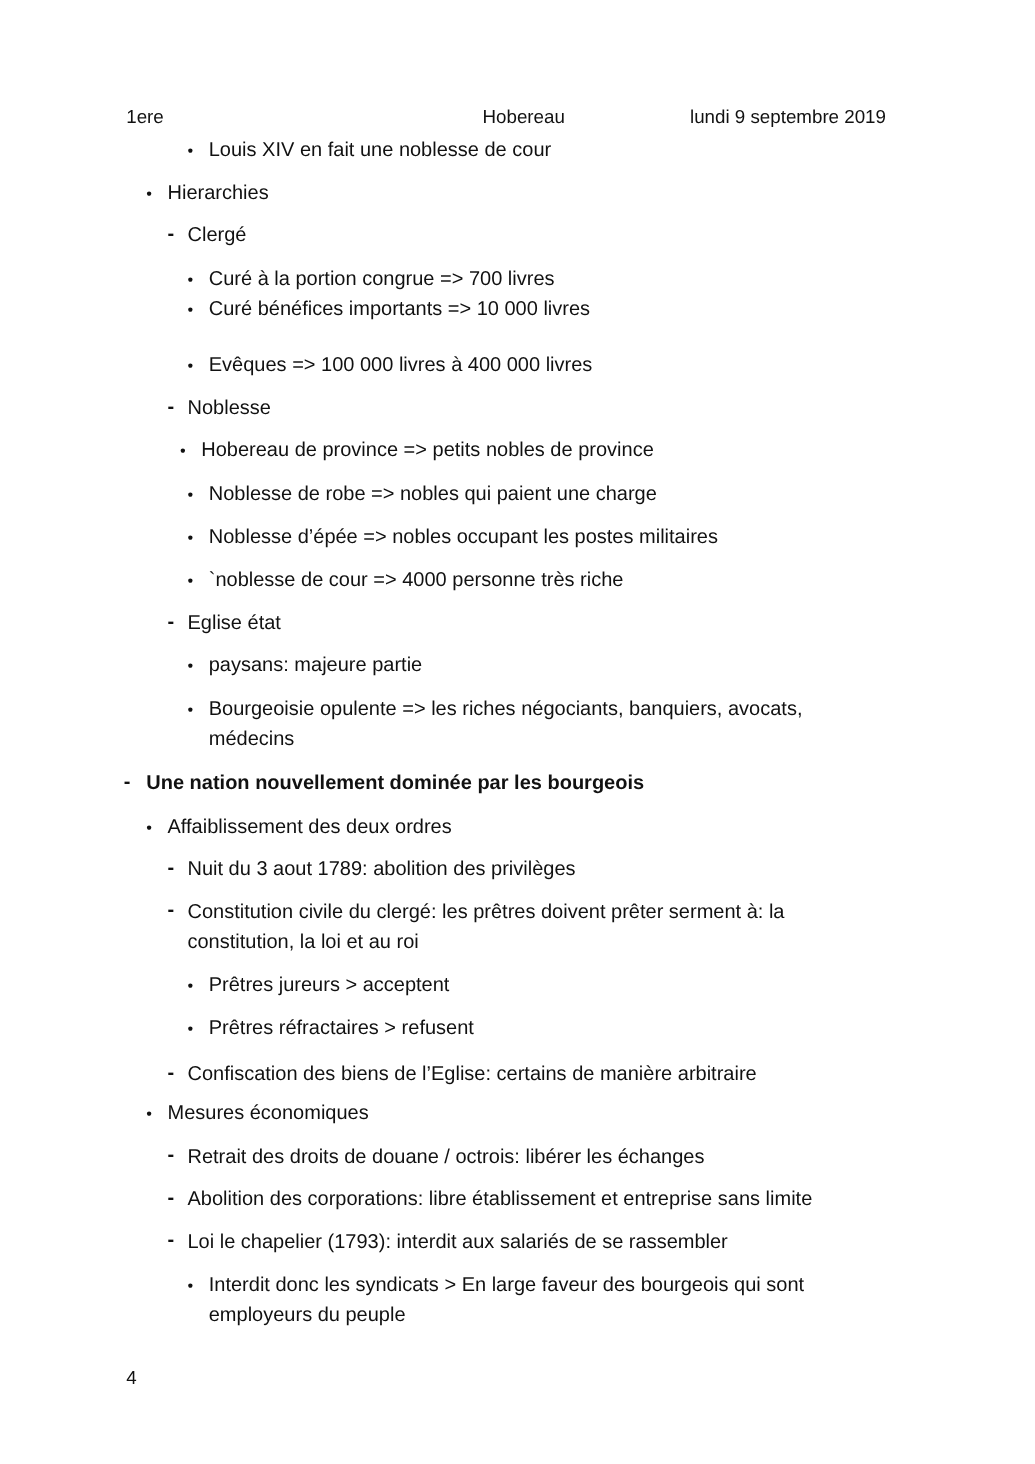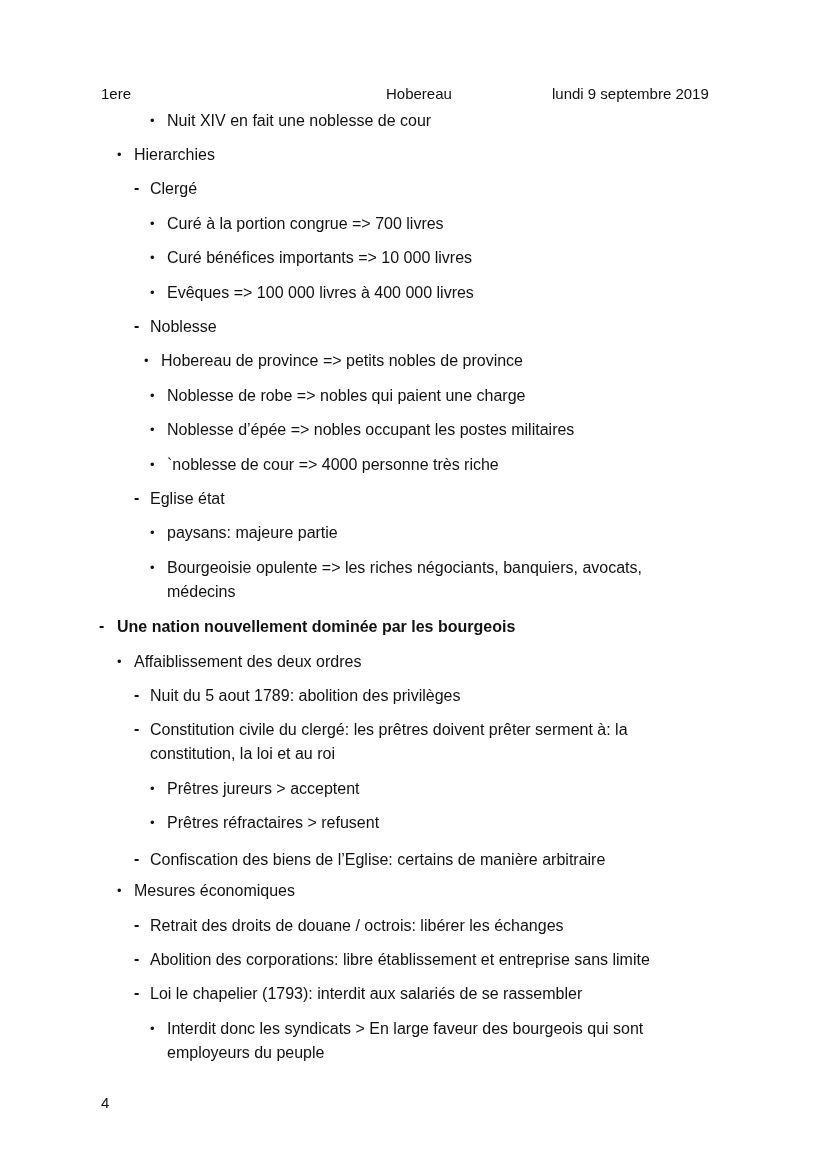--- a/index.html
+++ b/index.html
@@ -14,40 +14,40 @@
     .u { text-underline-offset: 2px; }
   </style>
 </head>
 <body>
 
 <div>
   <div class="hdr" style="left:101px">1ere</div>
   <div class="hdr" style="left:386px">Hobereau</div>
   <div class="hdr" style="left:552px">lundi 9 septembre 2019</div>
 
-  <div class="line bullet" style="left:167px; top:109px">Nuit XIV en fait une noblesse de cour</div>
+  <div class="line bullet" style="left:167px; top:109px">Louis XIV en fait une noblesse de cour</div>
   <div class="line bullet u-wrap" style="left:134px; top:143px"><span class="u">Hierarchies</span></div>
   <div class="line dash" style="left:150px; top:177px">Clergé</div>
   <div class="line bullet" style="left:167px; top:212px">Curé à la portion congrue =&gt; 700 livres</div>
-  <div class="line bullet" style="left:167px; top:246px">Curé bénéfices importants =&gt; 10 000 livres</div>
+  <div class="line bullet" style="left:167px; top:236px">Curé bénéfices importants =&gt; 10 000 livres</div>
   <div class="line bullet" style="left:167px; top:281px">Evêques =&gt; 100 000 livres à 400 000 livres</div>
   <div class="line dash" style="left:150px; top:315px">Noblesse</div>
   <div class="line bullet" style="left:161px; top:349px">Hobereau de province =&gt; petits nobles de province</div>
   <div class="line bullet" style="left:167px; top:384px">Noblesse de robe =&gt; nobles qui paient une charge</div>
   <div class="line bullet" style="left:167px; top:418px">Noblesse d’épée =&gt; nobles occupant les postes militaires</div>
   <div class="line bullet" style="left:167px; top:453px">`noblesse de cour =&gt; 4000 personne très riche</div>
   <div class="line dash" style="left:150px; top:487px">Eglise état</div>
   <div class="line bullet" style="left:167px; top:521px">paysans: majeure partie</div>
   <div class="line bullet" style="left:167px; top:556px">Bourgeoisie opulente =&gt; les riches négociants, banquiers, avocats,</div>
   <div class="line" style="left:167px; top:580px">médecins</div>
 
   <div class="line dash bold" style="left:117px; top:615px">Une nation nouvellement dominée par les bourgeois</div>
 
   <div class="line bullet" style="left:134px; top:650px"><span class="u">Affaiblissement des deux ordres</span></div>
-  <div class="line dash" style="left:150px; top:684px">Nuit du 5 aout 1789: abolition des privilèges</div>
+  <div class="line dash" style="left:150px; top:684px">Nuit du 3 aout 1789: abolition des privilèges</div>
   <div class="line dash" style="left:150px; top:718px">Constitution civile du clergé: les prêtres doivent prêter serment à: la</div>
   <div class="line" style="left:150px; top:742px">constitution, la loi et au roi</div>
   <div class="line bullet" style="left:167px; top:777px">Prêtres jureurs &gt; acceptent</div>
   <div class="line bullet" style="left:167px; top:811px">Prêtres réfractaires &gt; refusent</div>
   <div class="line dash" style="left:150px; top:848px">Confiscation des biens de l’Eglise: certains de manière arbitraire</div>
 
   <div class="line bullet" style="left:134px; top:879px"><span class="u">Mesures économiques</span></div>
   <div class="line dash" style="left:150px; top:914px">Retrait des droits de douane / octrois: libérer les échanges</div>
   <div class="line dash" style="left:150px; top:948px">Abolition des corporations: libre établissement et entreprise sans limite</div>
   <div class="line dash" style="left:150px; top:982px">Loi le chapelier (1793): interdit aux salariés de se rassembler</div>

